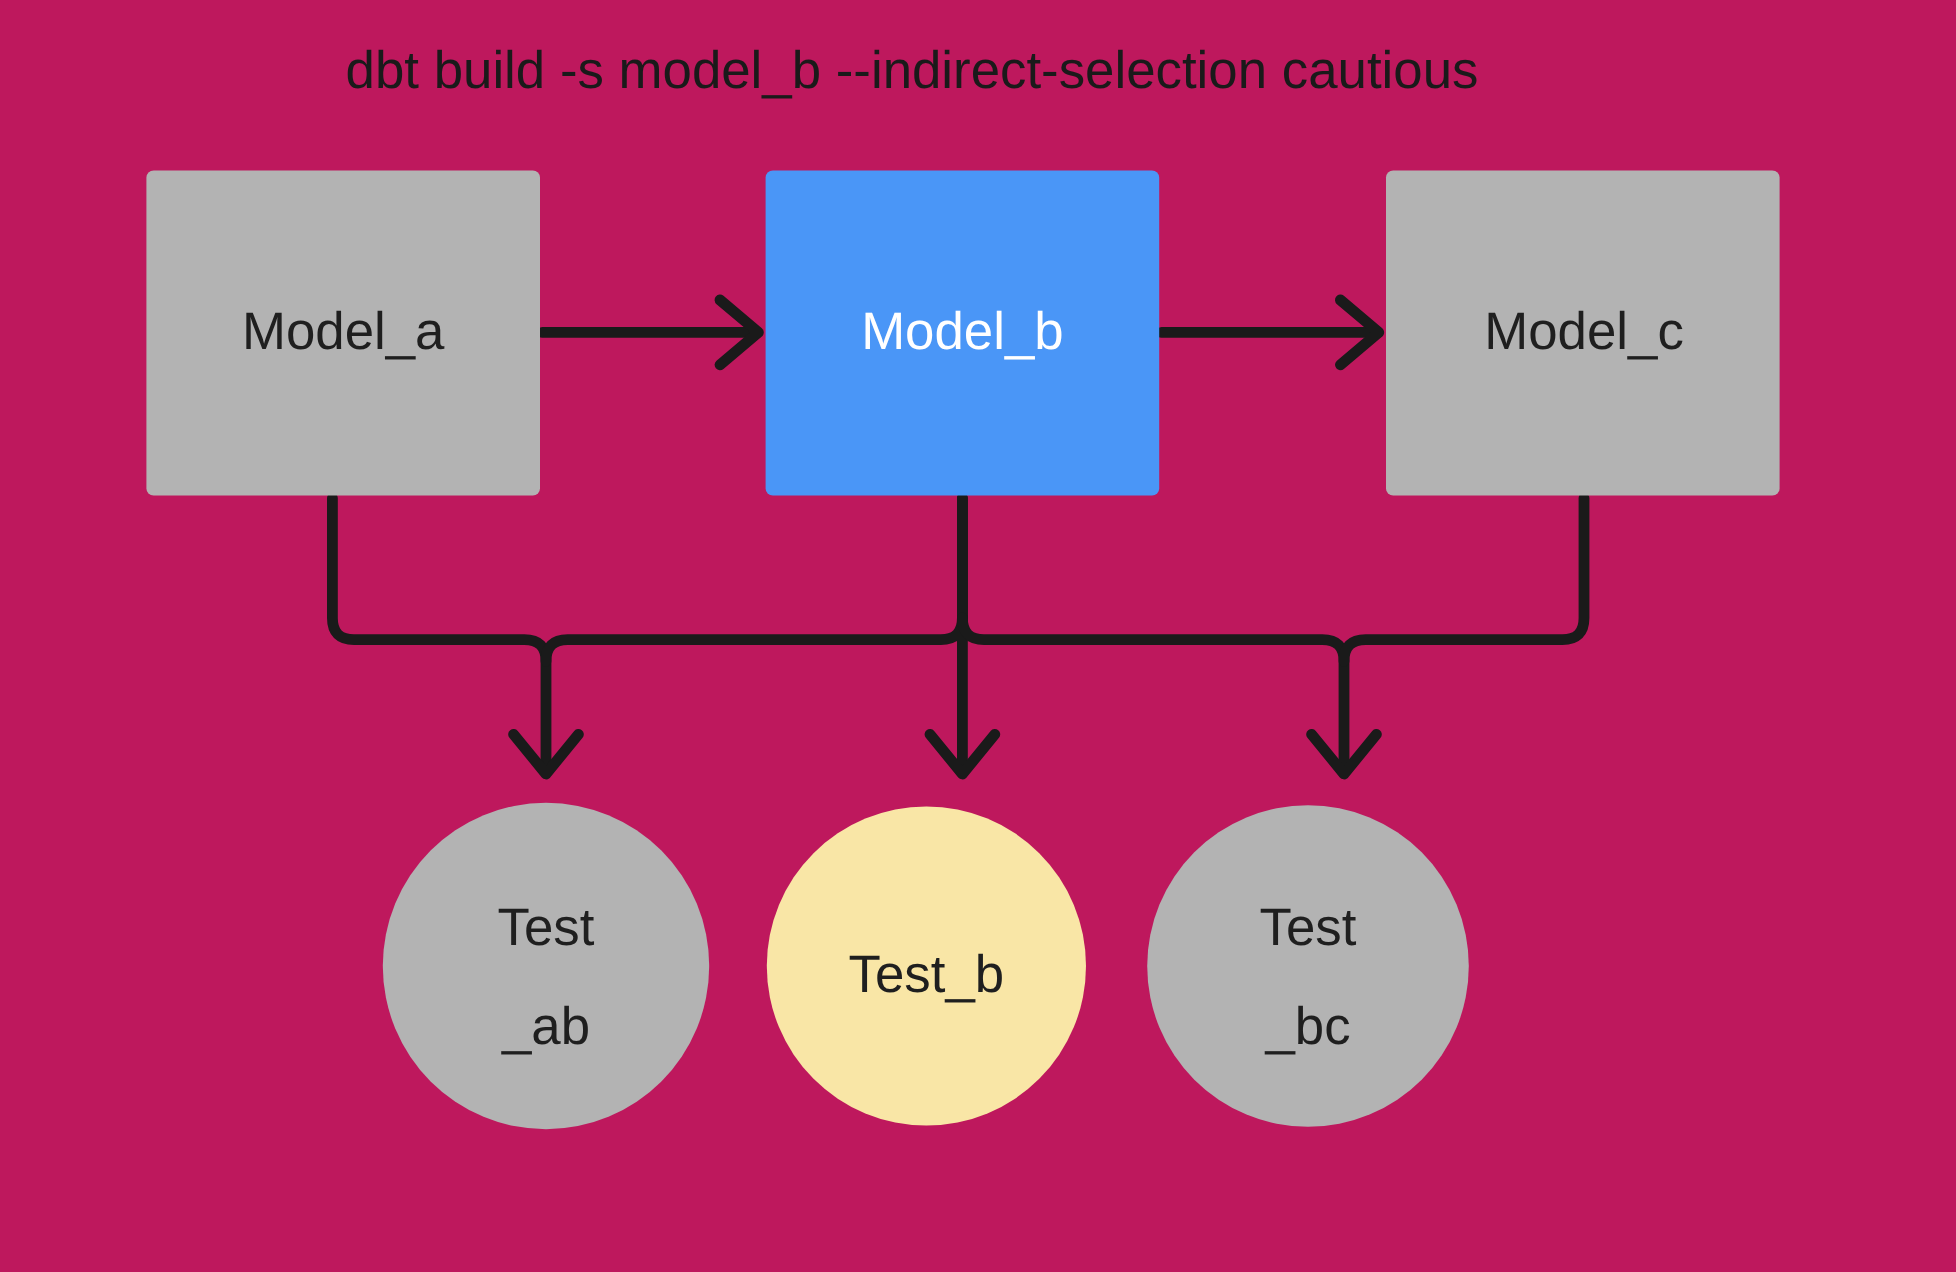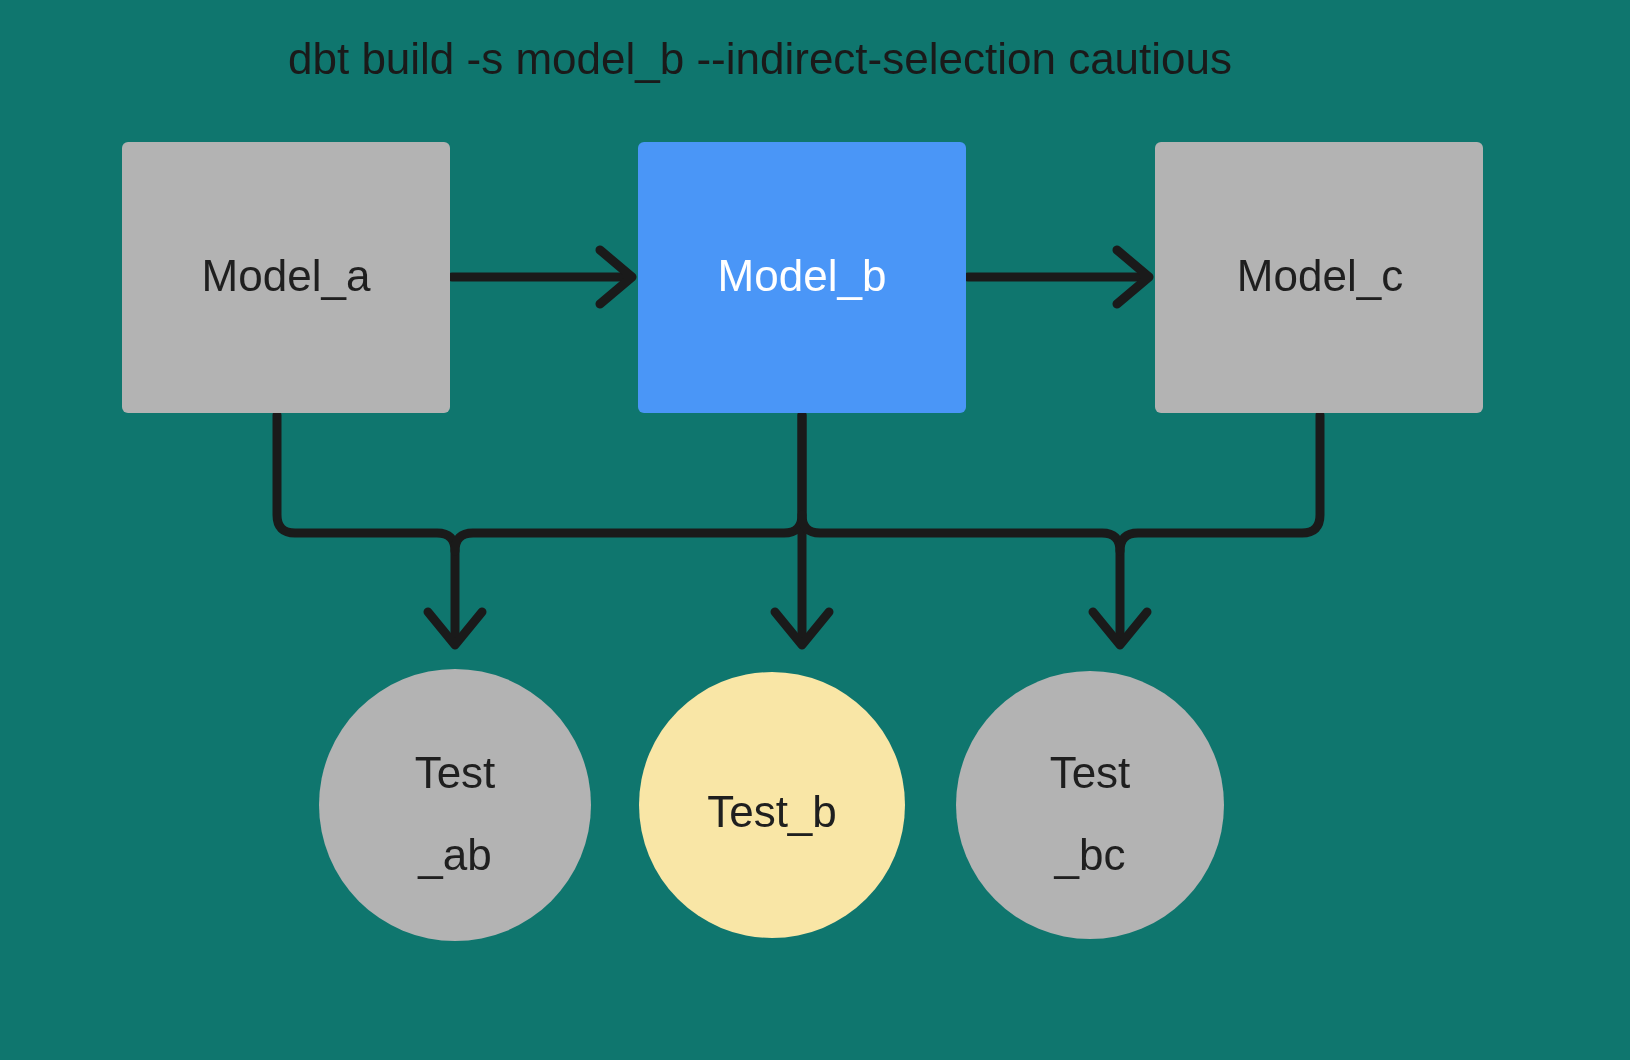--- a/index.html
+++ b/index.html
@@ -10,21 +10,21 @@
   body {
     width: 1630px;
     height: 1060px;
     overflow: hidden;
     font-family: "Liberation Sans", sans-serif;
   }
   #diagram-root {
     position: relative;
     width: 1630px;
     height: 1060px;
-    background: #0f766e;
+    background: #be185d;
   }
   svg#graph {
     position: absolute;
     top: 0;
     left: 0;
     width: 1630px;
     height: 1060px;
     display: block;
   }
   .diagram-title {

